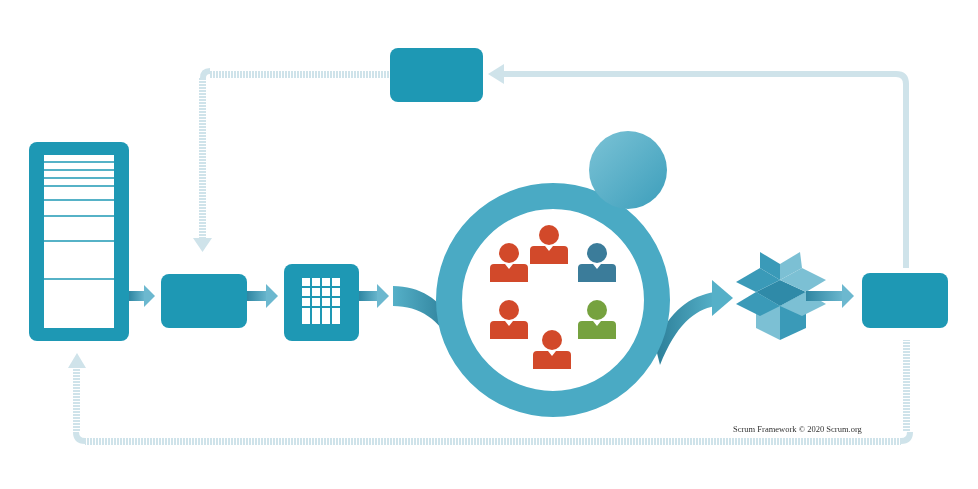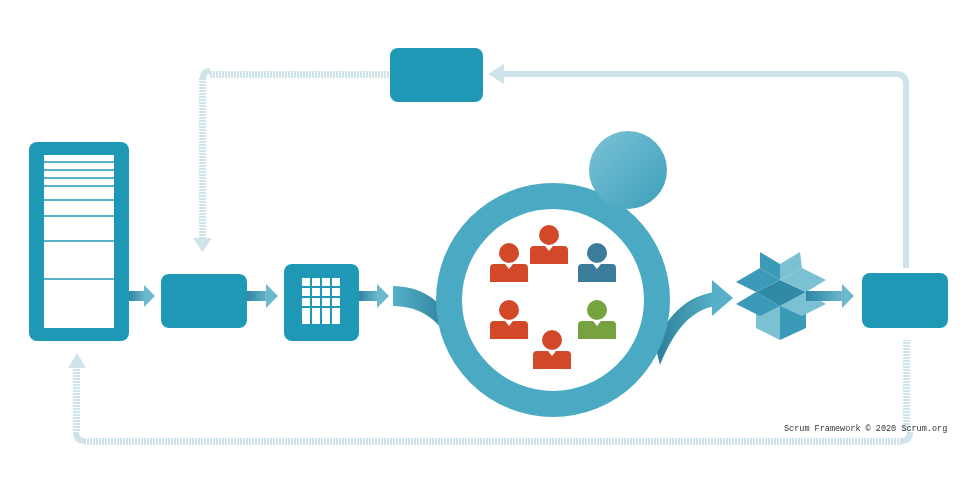--- a/index.html
+++ b/index.html
@@ -1,18 +1,18 @@
 <!DOCTYPE html>
 <html><head>
   <meta charset="utf-8">
   <style>
     html, body { margin: 0; padding: 0; background: #ffffff; }
     body { width: 978px; height: 489px; position: relative; overflow: hidden; font-family: "DejaVu Sans", sans-serif; }
     .layer { position: absolute; left: 0; top: 0; }
-    .credit { position: absolute; left: 784px; top: 424px; font-size: 8.5px; color: #333; font-family: Liberation Mono, monospace; white-space: nowrap; }
+    .credit { position: absolute; left: 733px; top: 424px; font-size: 8.5px; color: #333; font-family: Liberation Serif, serif; white-space: nowrap; }
   </style>
 </head>
 <body>
 
 <svg class="layer" width="978" height="489" viewBox="0 0 978 489">
   <defs>
     <pattern id="hatchH" width="3" height="8" patternUnits="userSpaceOnUse">
       <rect width="2" height="8" fill="#cfe3ea"></rect>
     </pattern>
     <pattern id="hatchV" width="8" height="3" patternUnits="userSpaceOnUse">

